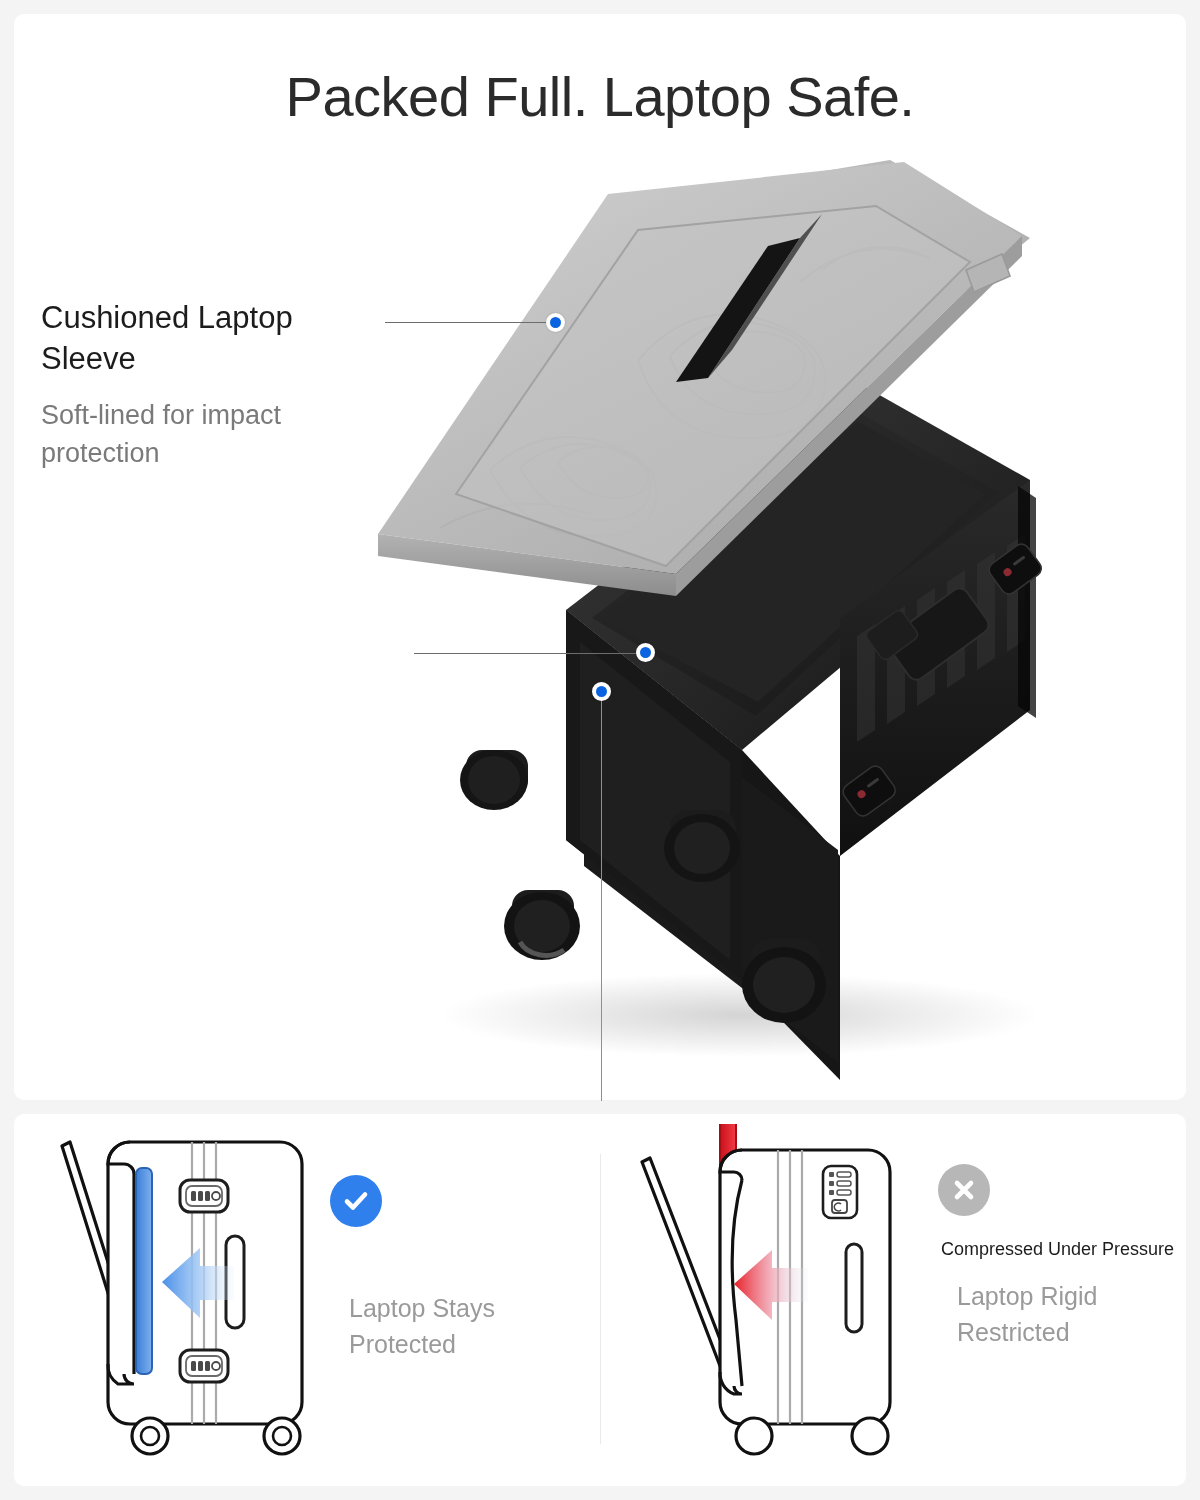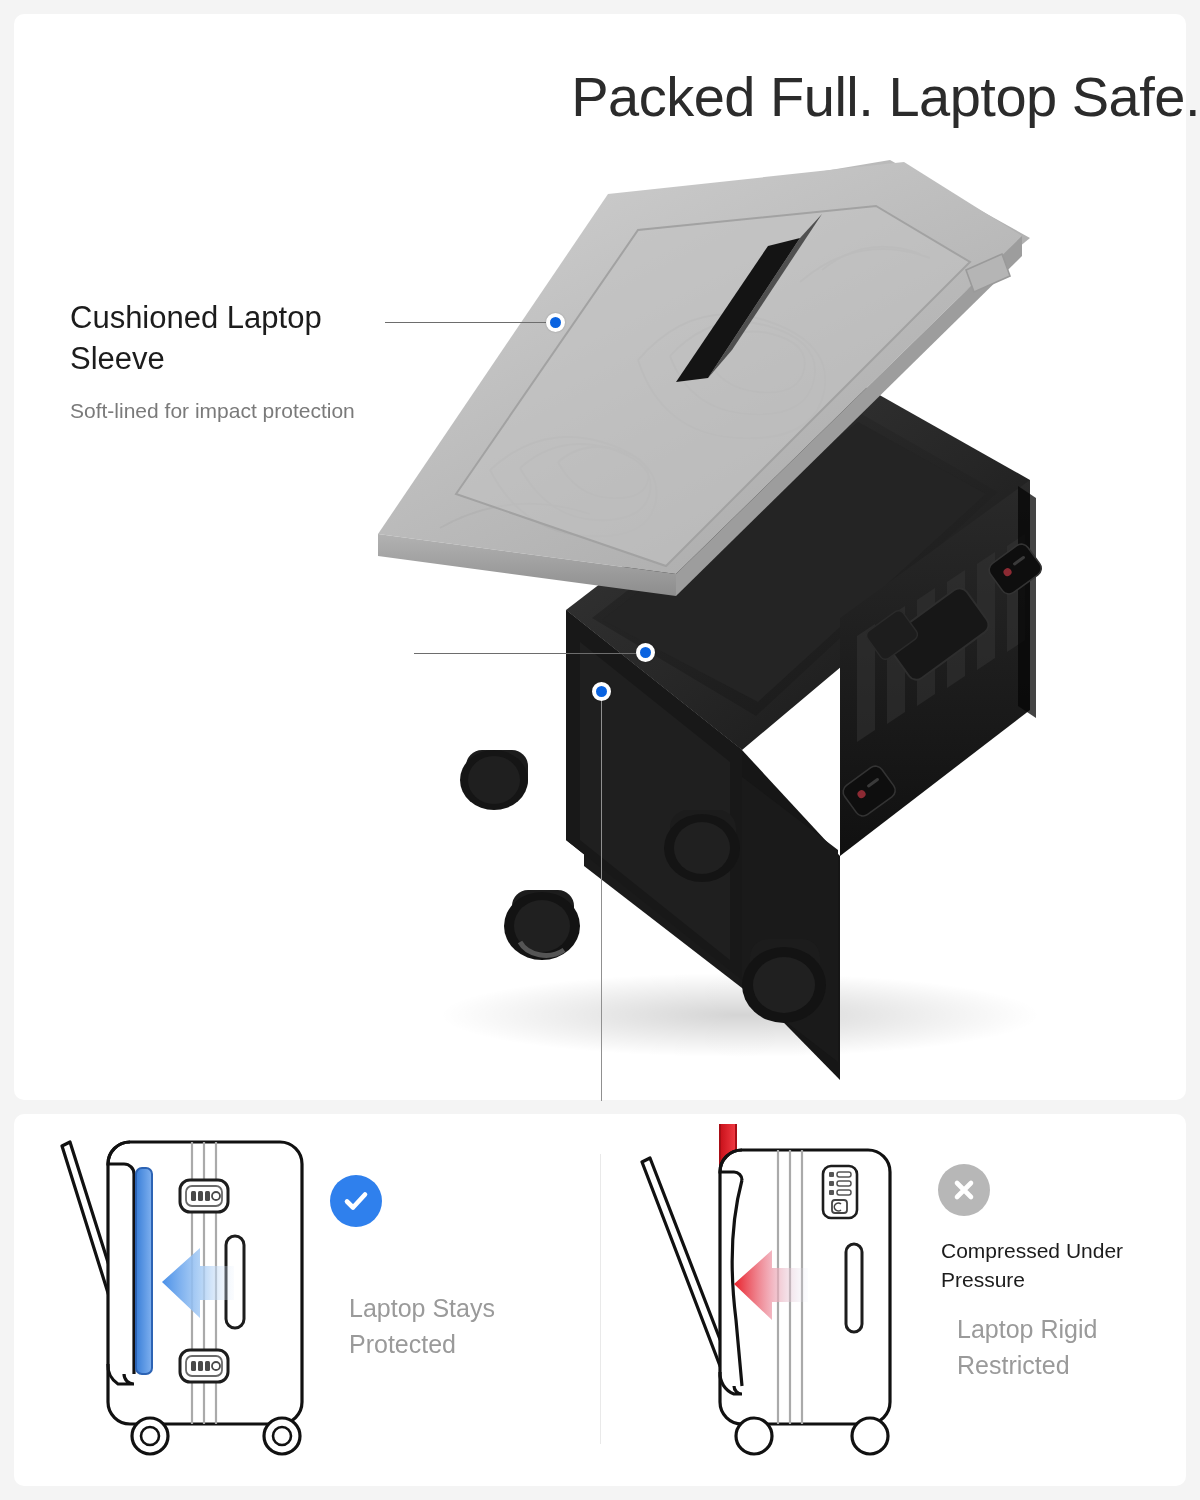--- a/index.html
+++ b/index.html
@@ -33,21 +33,21 @@
     width: 1172px;
     height: 372px;
   }
 
   
   #page-title {
     position: absolute;
     left: 0;
     top: 26px;
     width: 1200px;
-    text-align: right;
+    text-align: center;
     font-size: 56px;
     font-weight: 400;
     color: #2b2b2b;
     letter-spacing: -0.5px;
     z-index: 8;
   }
 
   
   .callout {
     position: absolute;
@@ -55,27 +55,27 @@
     z-index: 9;
   }
   .callout .c-title {
     font-size: 31px;
     color: #1c1c1c;
     line-height: 1.32;
     font-weight: 400;
     margin: 0 0 16px 0;
   }
   .callout .c-sub {
-    font-size: 21px;
+    font-size: 27px;
     color: #7a7a7a;
     line-height: 1.42;
     font-weight: 400;
     margin: 0;
   }
-  #callout-sleeve { left: 70px; top: 298px; }
+  #callout-sleeve { left: 41px; top: 298px; }
   #callout-frame  { left: 57px; top: 632px; }
 
   
   .leader {
     position: absolute;
     height: 1px;
     background: #6d6d6d;
     z-index: 9;
   }
   #leader-sleeve { left: 385px; top: 322px; width: 170px; }
@@ -152,21 +152,21 @@
     align-items: center;
     justify-content: center;
     z-index: 7;
   }
   #badge-good { left: 330px; top: 1175px; background: #2f80ed; }
   #badge-bad  { left: 938px; top: 1164px; background: #b7b7b7; }
   .badge svg { display: block; }
 
   .cmp-text { position: absolute; z-index: 7; width: 250px; }
   .cmp-text .t-title {
-    font-size: 21px;
+    font-size: 18px;
     color: #1c1c1c;
     line-height: 1.38;
     margin: 0 0 12px 0;
     font-weight: 400;
   }
   .cmp-text .t-sub {
     font-size: 25px;
     color: #9a9a9a;
     line-height: 1.45;
     margin: 16px;

